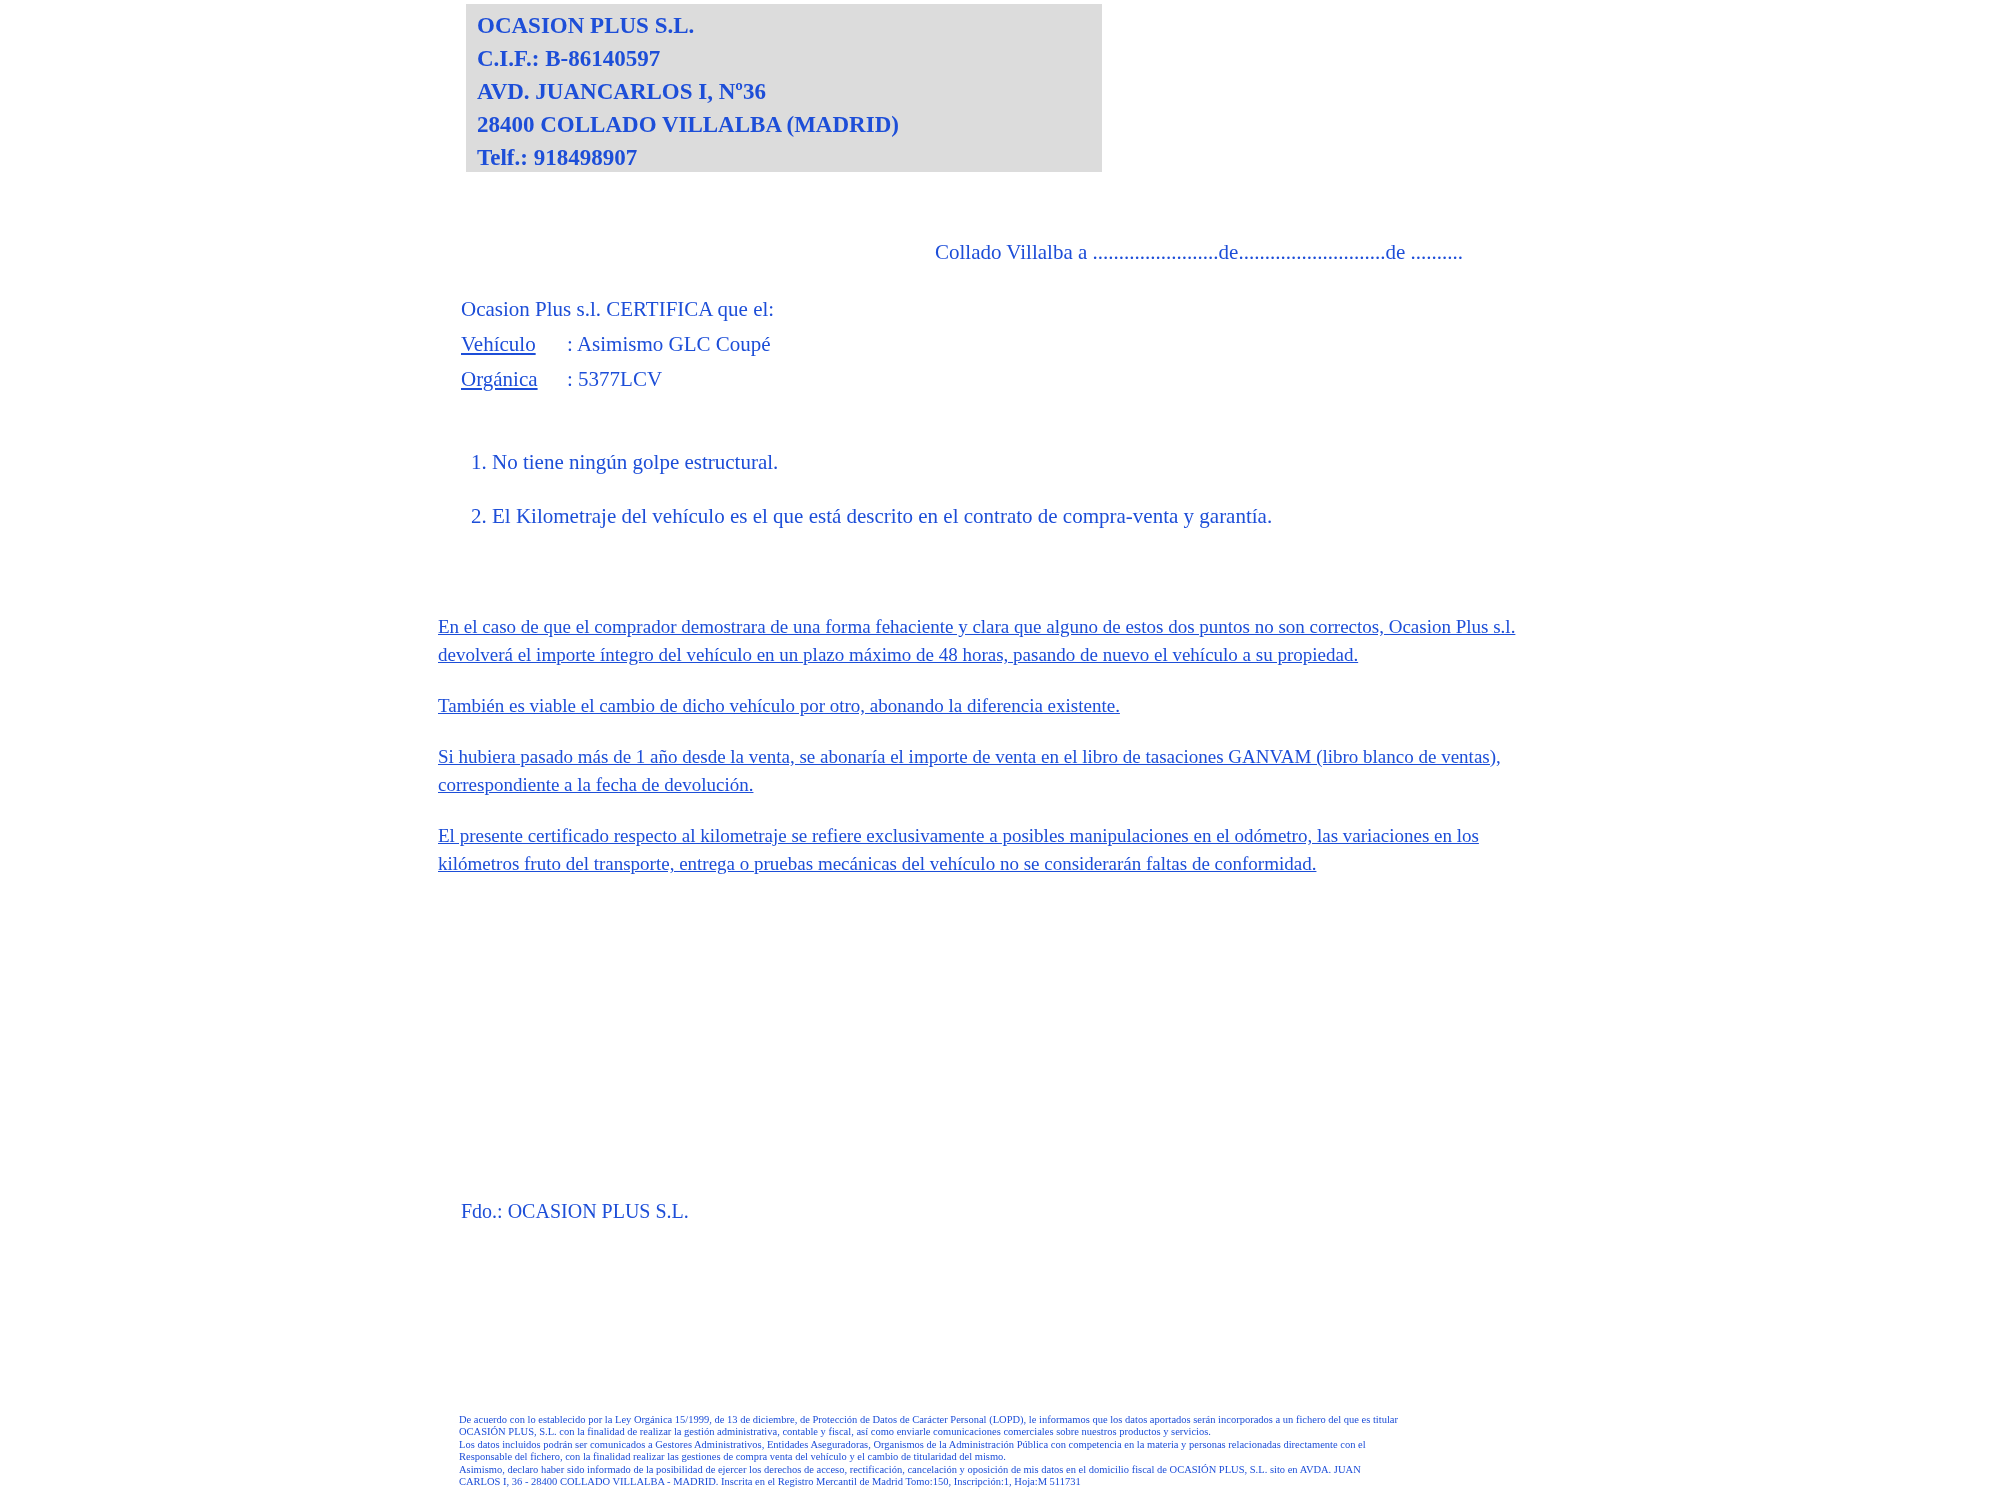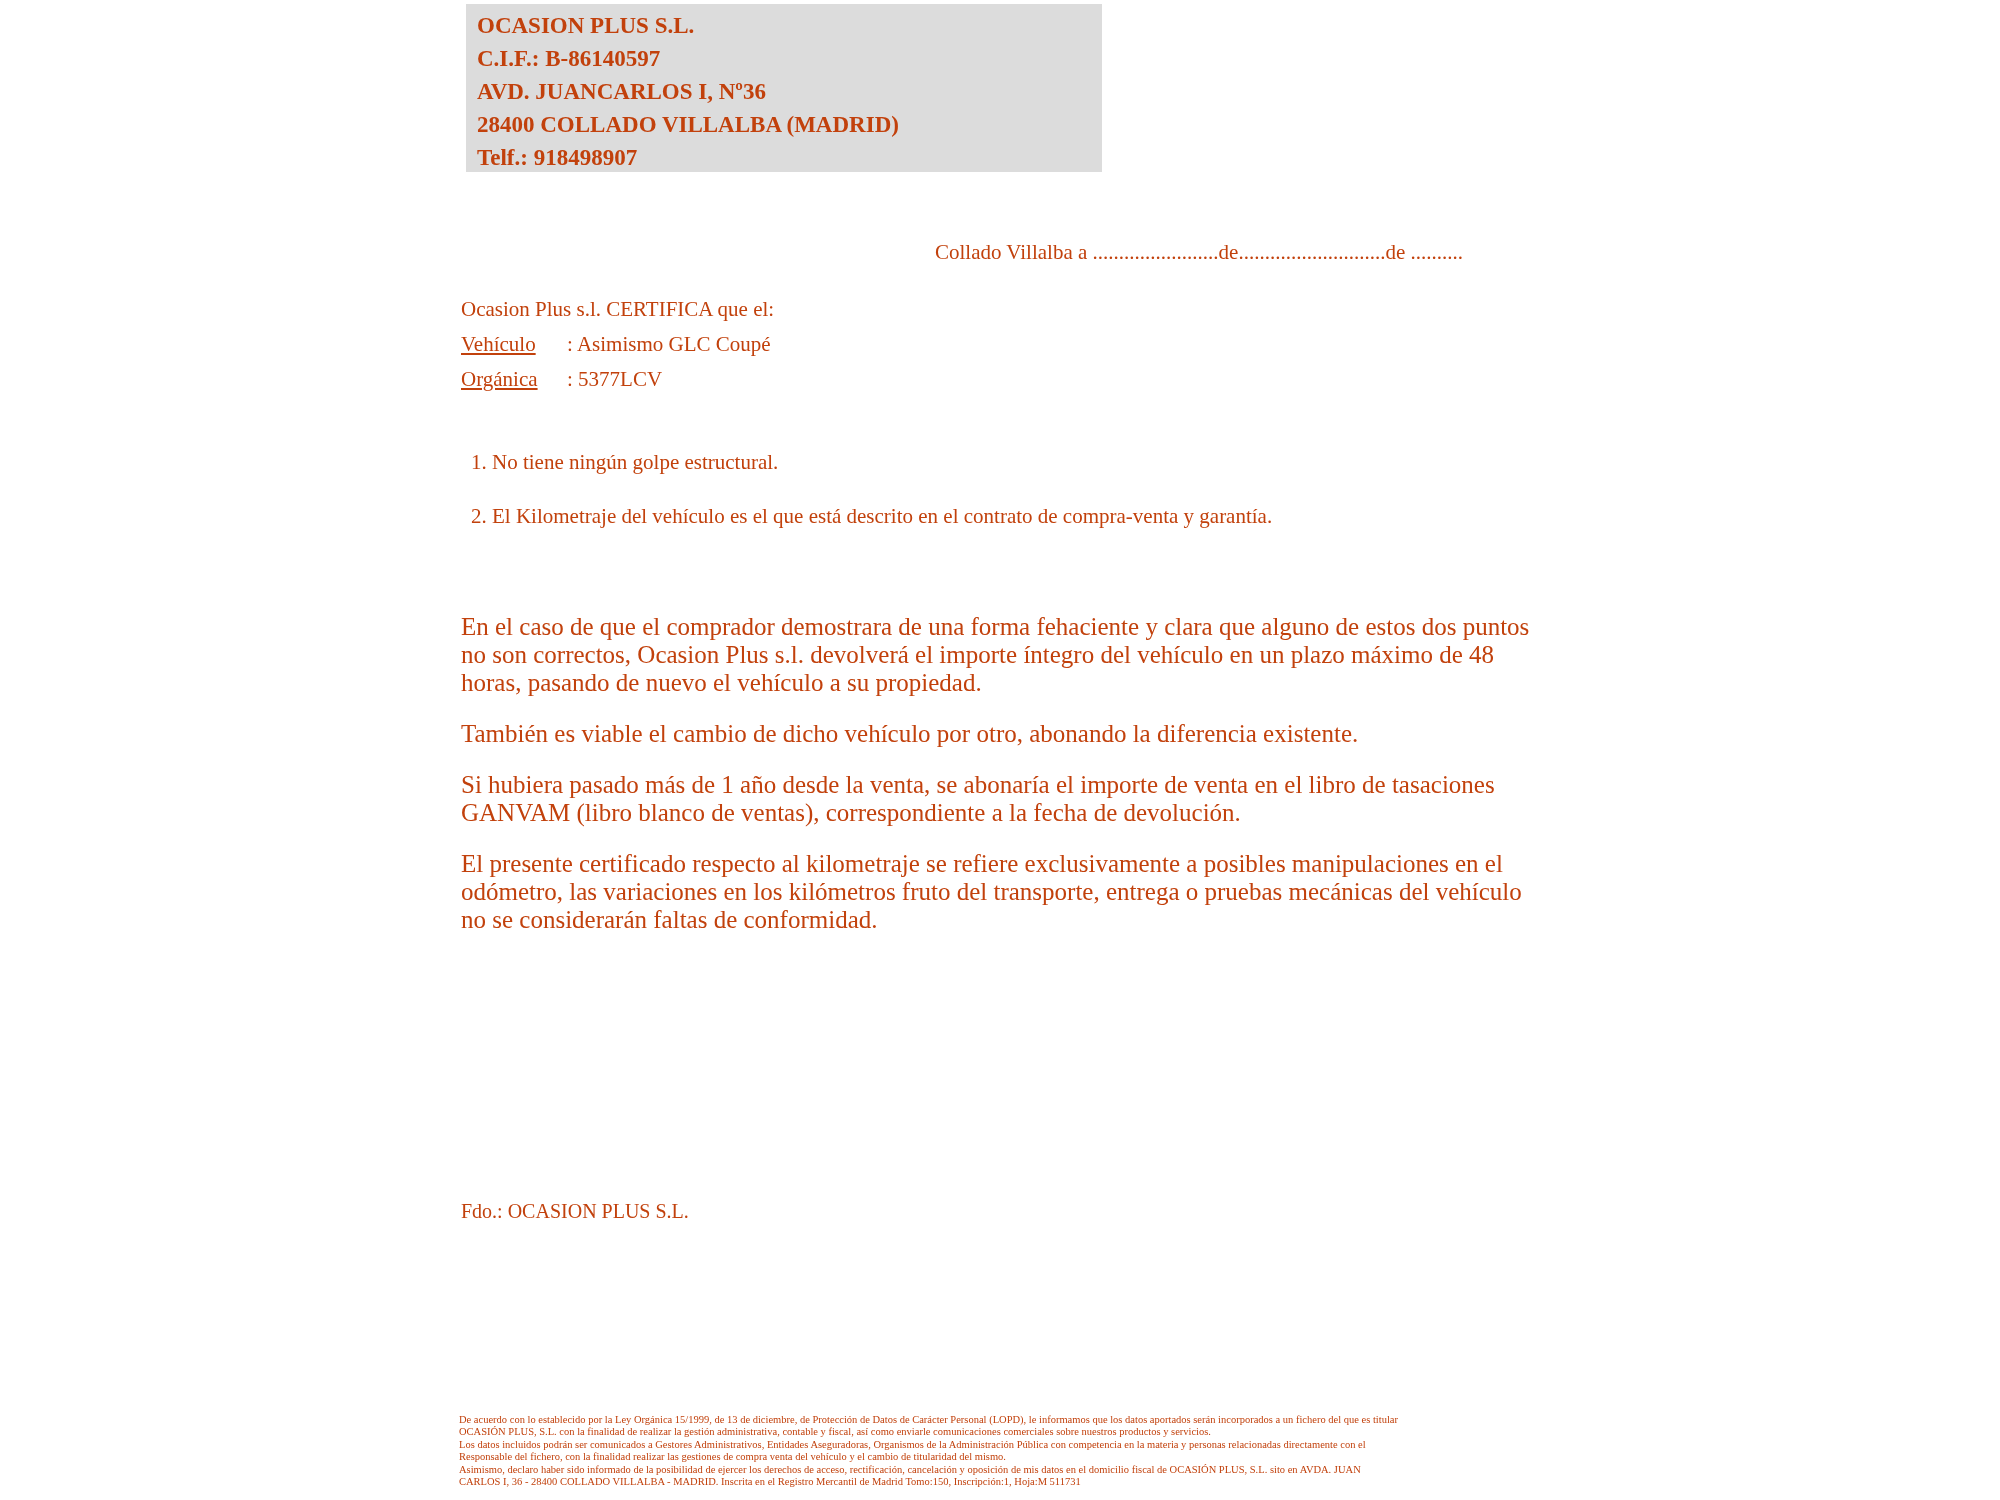--- a/index.html
+++ b/index.html
@@ -54,25 +54,26 @@
   .points-block {
     left: 471px;
     top: 448px;
     width: 1078px;
     font-size: 21px;
     line-height: 28px;
   }
   .points-block > div { margin-bottom: 26px; }
 
   .paragraphs-block {
-    left: 461px;
+    left: 438px;
     top: 613px;
     width: 1078px;
-    font-size: 25px;
+    font-size: 19px;
     line-height: 28px;
+    text-decoration: underline;
   }
   .paragraphs-block > div { margin-bottom: 23px; }
 
   .signature-line {
     left: 461px;
     top: 1200px;
     font-size: 20px;
     white-space: nowrap;
   }
 
@@ -80,21 +81,21 @@
     left: 459px;
     top: 1414px;
     font-size: 10.5px;
     line-height: 12.4px;
     white-space: nowrap;
   }
 </style>
 </head>
 <body>
 
-<div id="page" style="background: rgb(255, 255, 255); color: #c2410c;">
+<div id="page" style="background: rgb(255, 255, 255); color: #1d4ed8;">
 
   <div class="abs header-box" id="header-box" style="background: rgb(220, 220, 220);">
       <div>OCASION PLUS S.L.</div>
       <div>C.I.F.: B-86140597</div>
       <div>AVD. JUANCARLOS I, Nº36</div>
       <div>28400 COLLADO VILLALBA (MADRID)</div>
       <div>Telf.: 918498907</div>
     </div>
 
   <div class="abs date-line">Collado Villalba a ........................de............................de ..........</div>

